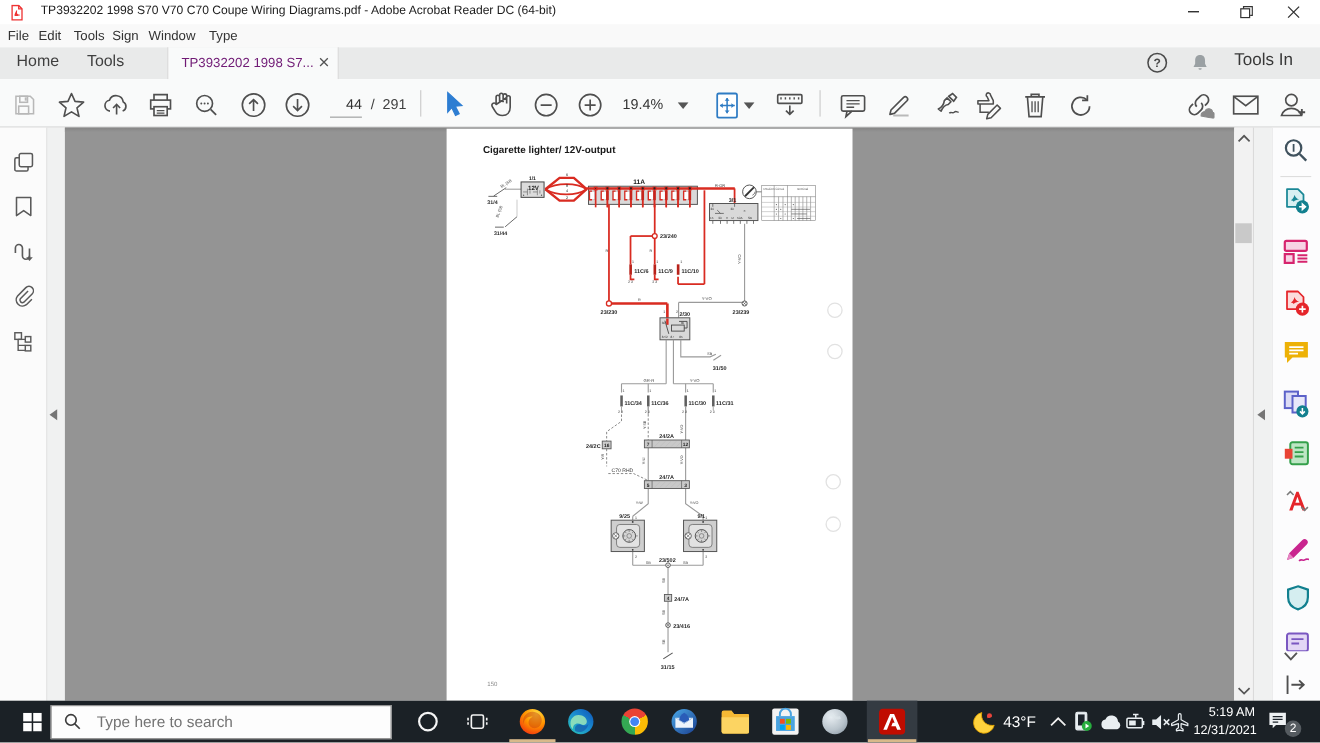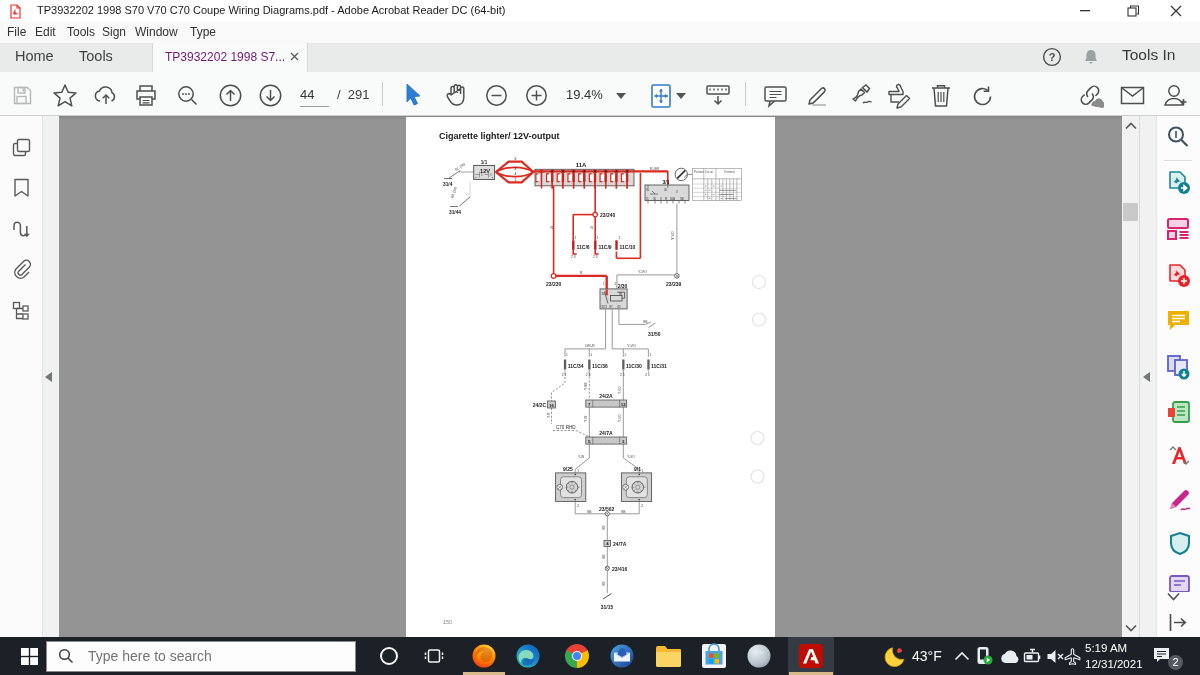--- a/index.html
+++ b/index.html
@@ -10,41 +10,41 @@
 #menubar{left:0;top:22px;width:1200px;height:21px;background:#f9f9f9}
 .menu{position:absolute;top:25px;font-size:12px;color:#333}
 #tabbar{left:0;top:43px;width:1200px;height:29px;background:#e9eaea}
 .tabname{position:absolute;top:48px;font-size:14.5px;color:#3f3f3f}
 #activetab{left:152px;top:43px;width:156px;height:29px;background:#f9fafa;border-left:1px solid #d7d7d7;border-right:1px solid #d7d7d7}
 #tabtitle{left:165px;top:50px;font-size:12px;color:#701a75}
 #signin{left:1122px;top:46px;font-size:15.5px;color:#383838}
 #toolbar{left:0;top:72px;width:1200px;height:44px;background:#f9fafa;border-bottom:1px solid #cfcfcf}
 .sep{position:absolute;top:82px;width:1px;height:24px;background:#c9c9c9}
 #pg-ul{left:300px;top:106px;width:29px;height:1px;background:#9a9a9a}
-#pg-num{left:300px;top:87px;width:29px;text-align:left;font-size:13px;color:#333}
+#pg-num{left:300px;top:87px;width:29px;text-align:right;font-size:13px;color:#333}
 #pg-tot{left:337px;top:87px;font-size:13px;color:#404040}
 #zoom-pct{left:566px;top:87px;font-size:13px;color:#333}
 #leftbar{left:0;top:116px;width:42px;height:521px;background:#fbfbfb}
 #leftgut{left:42px;top:116px;width:17px;height:521px;background:#f0f1f1;border-left:1px solid #e3e3e3}
 #docarea{left:59px;top:116px;width:1063px;height:521px;background:#949494}
 #docarea::before{content:"";position:absolute;left:0;top:0;width:100%;height:4px;background:linear-gradient(#858585,#949494)}
 #page{left:406px;top:117px;width:369px;height:520px;background:#fff}
 #vscroll{left:1122px;top:116px;width:17px;height:521px;background:#f2f2f2}
 #vthumb{left:1123px;top:203px;width:15px;height:18px;background:#c9c9c9}
 #rightgut{left:1139px;top:116px;width:17px;height:521px;background:#f0f1f1;border-left:1px solid #dadada}
 #toolspanel{left:1156px;top:116px;width:44px;height:521px;background:#fcfcfd;border-left:1px solid #e6e6e6}
 #tpsep{left:1164px;top:160px;width:28px;height:1px;background:#ddd}
 .tri-l{width:0;height:0;border-top:5px solid transparent;border-bottom:5px solid transparent;border-right:7px solid #757575}
 #taskbar{left:0;top:637px;width:1200px;height:38px;background:#1b2126}
 #searchbox{left:46px;top:641px;width:310px;height:31px;background:#fdfdfd;border:1px solid #8a8a8a}
 #searchtxt{left:88px;top:648px;font-size:14px;color:#737373}
 .trayico{position:absolute;color:#fff}
 #adobe-btn{left:788px;top:637px;width:46px;height:38px;background:#343b42}
 .underline{position:absolute;top:672px;height:3px;background:#d8b98a}
-#clock{left:1085px;top:641px;width:56px;font-size:11.5px;color:#fff;line-height:15.5px}
+#clock{left:1085px;top:641px;width:56px;text-align:right;font-size:11.5px;color:#fff;line-height:15.5px}
 .badge{position:absolute;left:1168px;top:655px;width:15px;height:15px;border-radius:50%;background:#555b60;color:#fff;font-size:11px;text-align:center;line-height:15px}
 </style></head>
 <body>
 
 <div class="abs" id="titlebar"></div>
 <svg class="abs" style="left:8px;top:4px" width="15" height="15" viewBox="0 0 15 15">
     <path d="M3 1h6l3 3v10H3z" fill="#fff" stroke="#e33" stroke-width="1.2"></path>
     <path d="M9 1v3h3" fill="none" stroke="#e33" stroke-width="1.2"></path>
     <path d="M5 10c1-3 2-5 2.5-4.5S6 9 10 9.5c1.5.2-3 2-5 .5z" fill="#e33"></path>
   </svg>

